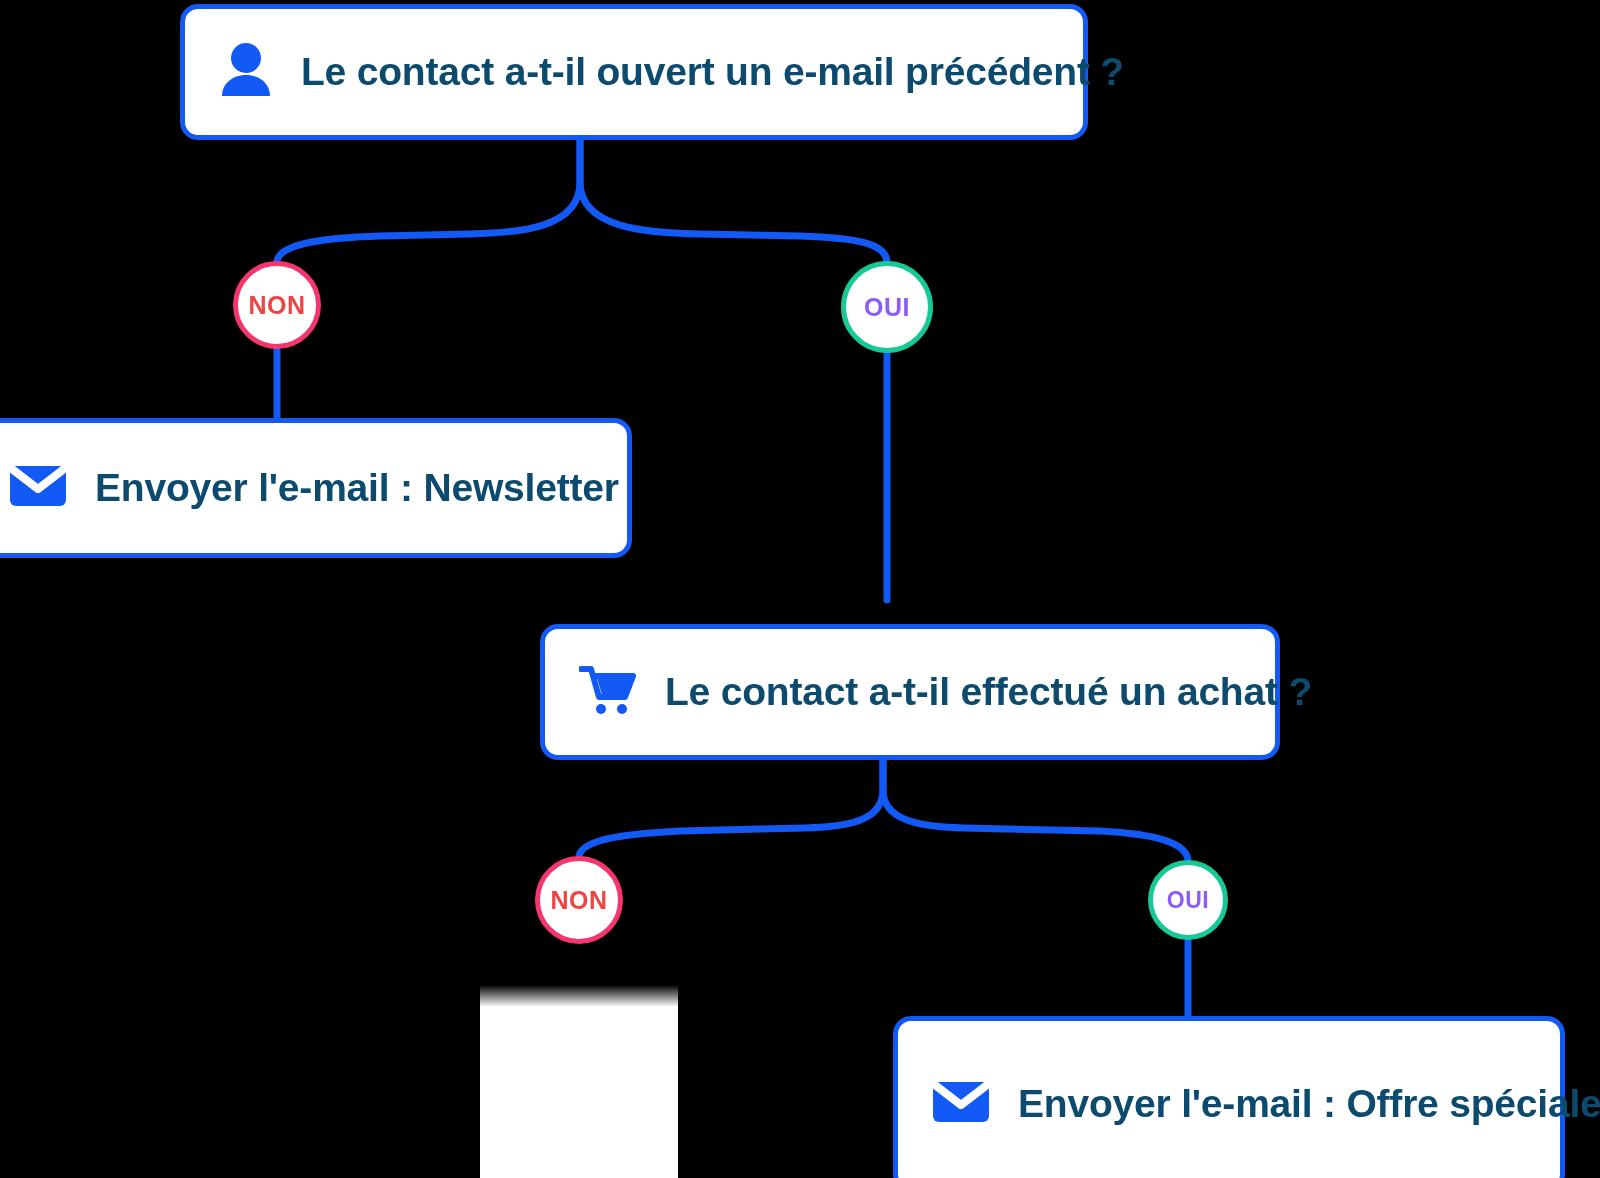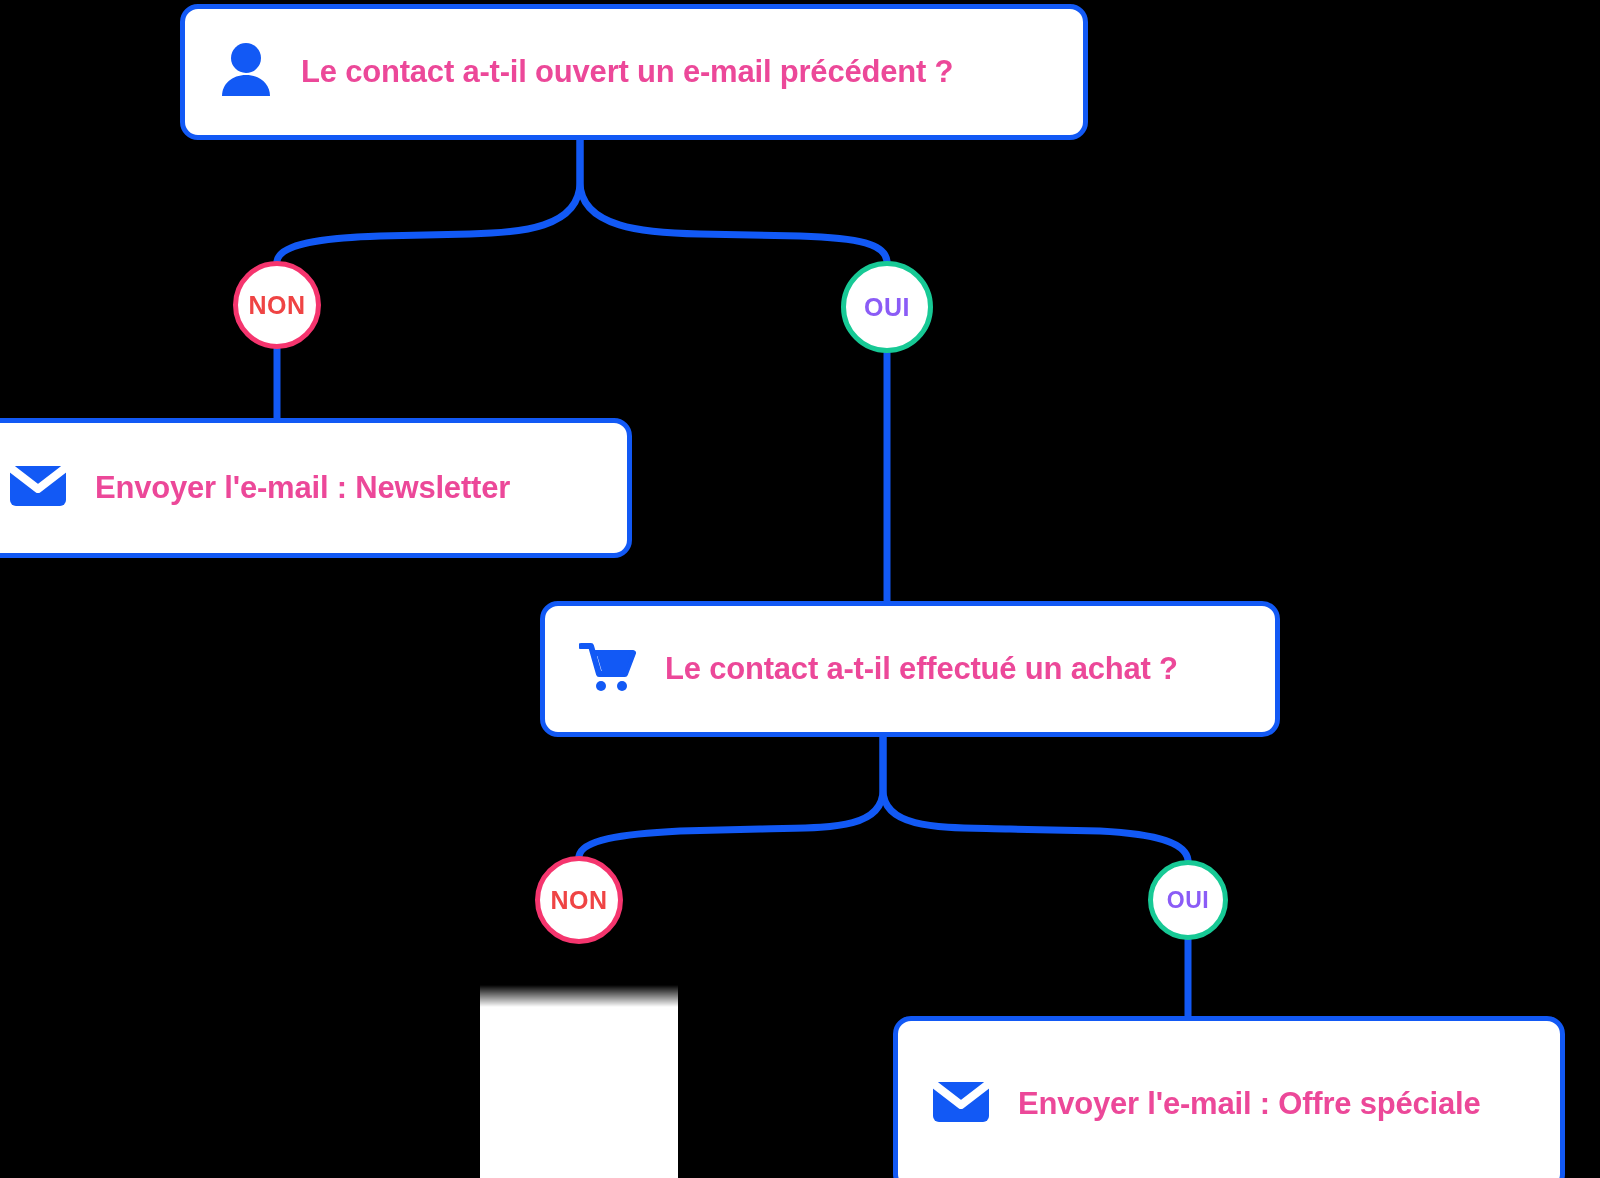--- a/index.html
+++ b/index.html
@@ -27,34 +27,34 @@
     z-index:3;
     background:#ffffff;
     border:5px solid #1259f5;
     border-radius:18px;
     display:flex;
     align-items:center;
     gap:28px;
     padding:0 34px;
   }
   .card .label {
-    color:#ec4899;
-    font-size:31px;
+    color:#0c4a6e;
+    font-size:39px;
     font-weight:700;
     letter-spacing:-0.2px;
     white-space:nowrap;
   }
   .card .ico {
     flex:0 0 auto;
     display:block;
   }
   
   #card-question-open   { left:180px;  top:4px;    width:908px; height:136px; }
   #card-email-news      { left:-30px;  top:418px;  width:662px; height:140px; }
-  #card-question-buy    { left:540px;  top:601px;  width:740px; height:136px; }
+  #card-question-buy    { left:540px;  top:624px;  width:740px; height:136px; }
   #card-email-offer     { left:893px;  top:1016px; width:672px; height:176px; }
   
   #card-partial {
     position:absolute;
     left:480px; top:985px;
     width:198px; height:200px;
     background:#ffffff;
     border:none; border-radius:0;
     z-index:2;
     -webkit-mask-image:linear-gradient(to bottom, rgba(0,0,0,0) 0px, #000 22px, #000 100%);

